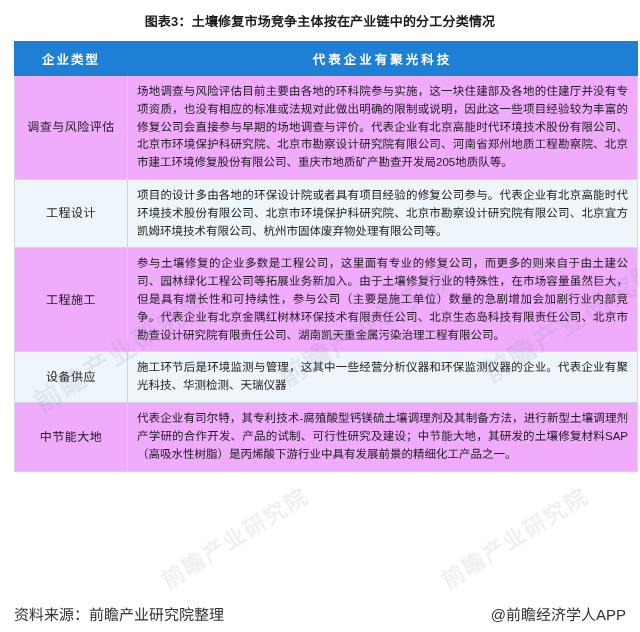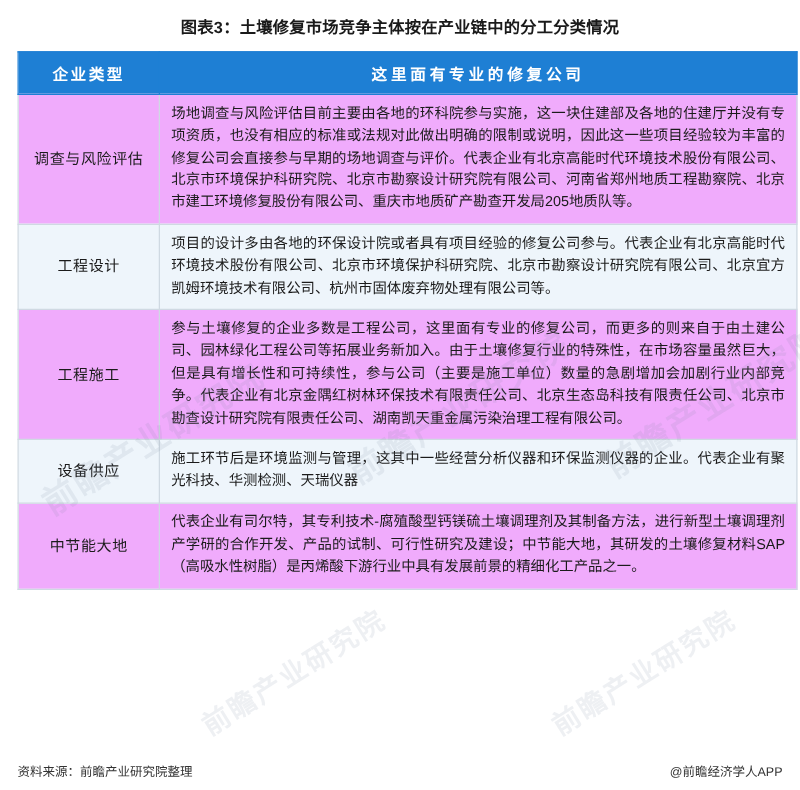--- a/index.html
+++ b/index.html
@@ -77,21 +77,21 @@
     background: #f0abfc;
   }
   .footer {
     position: absolute;
     left: 14px;
     right: 14px;
     bottom: 8px;
     display: flex;
     justify-content: space-between;
     align-items: center;
-    font-size: 10px;
+    font-size: 15px;
     color: #333;
   }
   .footer .source {
     color: #333;
   }
   .footer .brand {
     color: #333;
   }
   .wm {
     position: absolute;
@@ -119,21 +119,21 @@
   <div class="wm wm3">前瞻产业研究院</div>
   <div class="wm wm4">前瞻产业研究院</div>
   <div class="wm wm5">前瞻产业研究院</div>
 
   <div class="title">图表3：土壤修复市场竞争主体按在产业链中的分工分类情况</div>
 
   <table class="main">
     <thead>
       <tr>
         <th class="col-type">企业类型</th>
-        <th>这里面有专业的修复公司</th>
+        <th>代表企业有聚光科技</th>
       </tr>
     </thead>
     <tbody>
       <tr class="plain">
         <td class="type-cell">调查与风险评估</td>
         <td class="content-cell">场地调查与风险评估目前主要由各地的环科院参与实施，这一块住建部及各地的住建厅并没有专项资质，也没有相应的标准或法规对此做出明确的限制或说明，因此这一些项目经验较为丰富的修复公司会直接参与早期的场地调查与评价。代表企业有北京高能时代环境技术股份有限公司、北京市环境保护科研究院、北京市勘察设计研究院有限公司、河南省郑州地质工程勘察院、北京市建工环境修复股份有限公司、重庆市地质矿产勘查开发局205地质队等。</td>
       </tr>
       <tr class="alt">
         <td class="type-cell">工程设计</td>
         <td class="content-cell">项目的设计多由各地的环保设计院或者具有项目经验的修复公司参与。代表企业有北京高能时代环境技术股份有限公司、北京市环境保护科研究院、北京市勘察设计研究院有限公司、北京宜方凯姆环境技术有限公司、杭州市固体废弃物处理有限公司等。</td>

